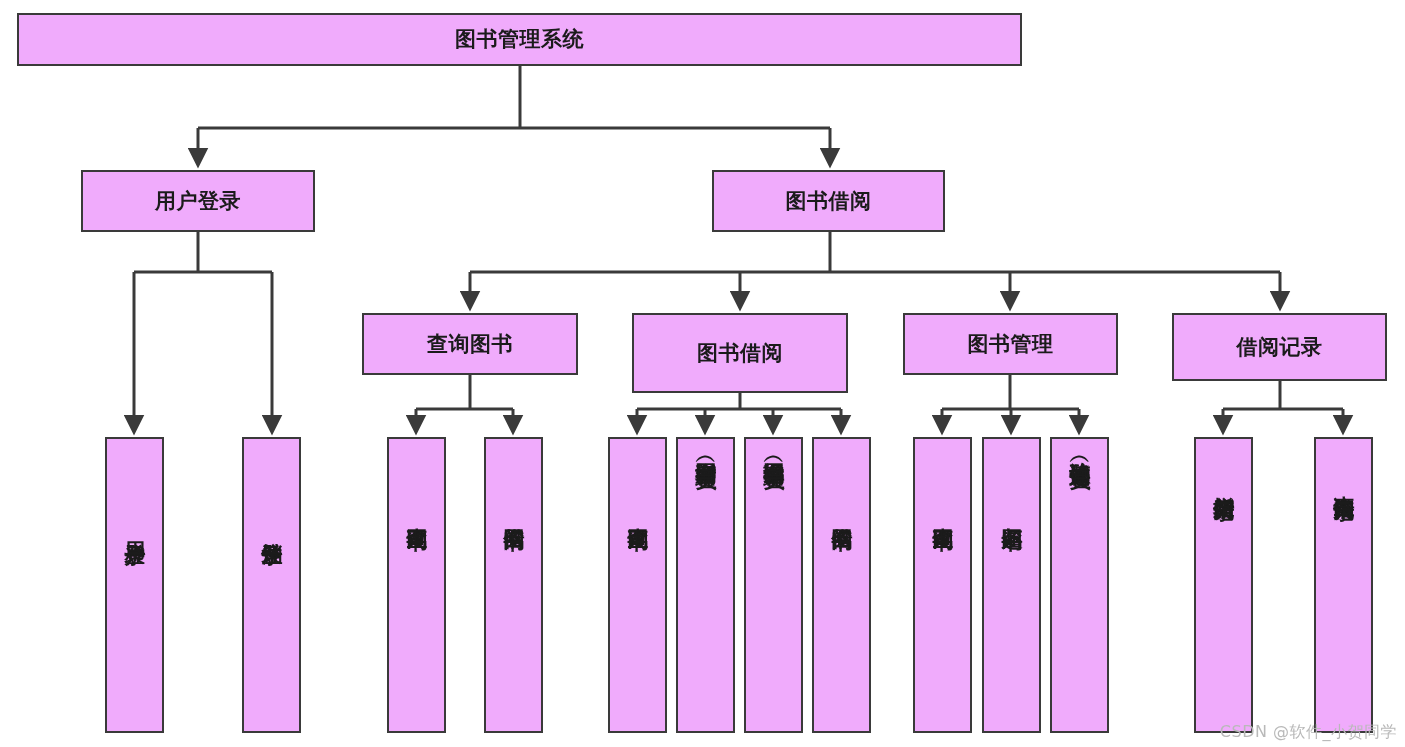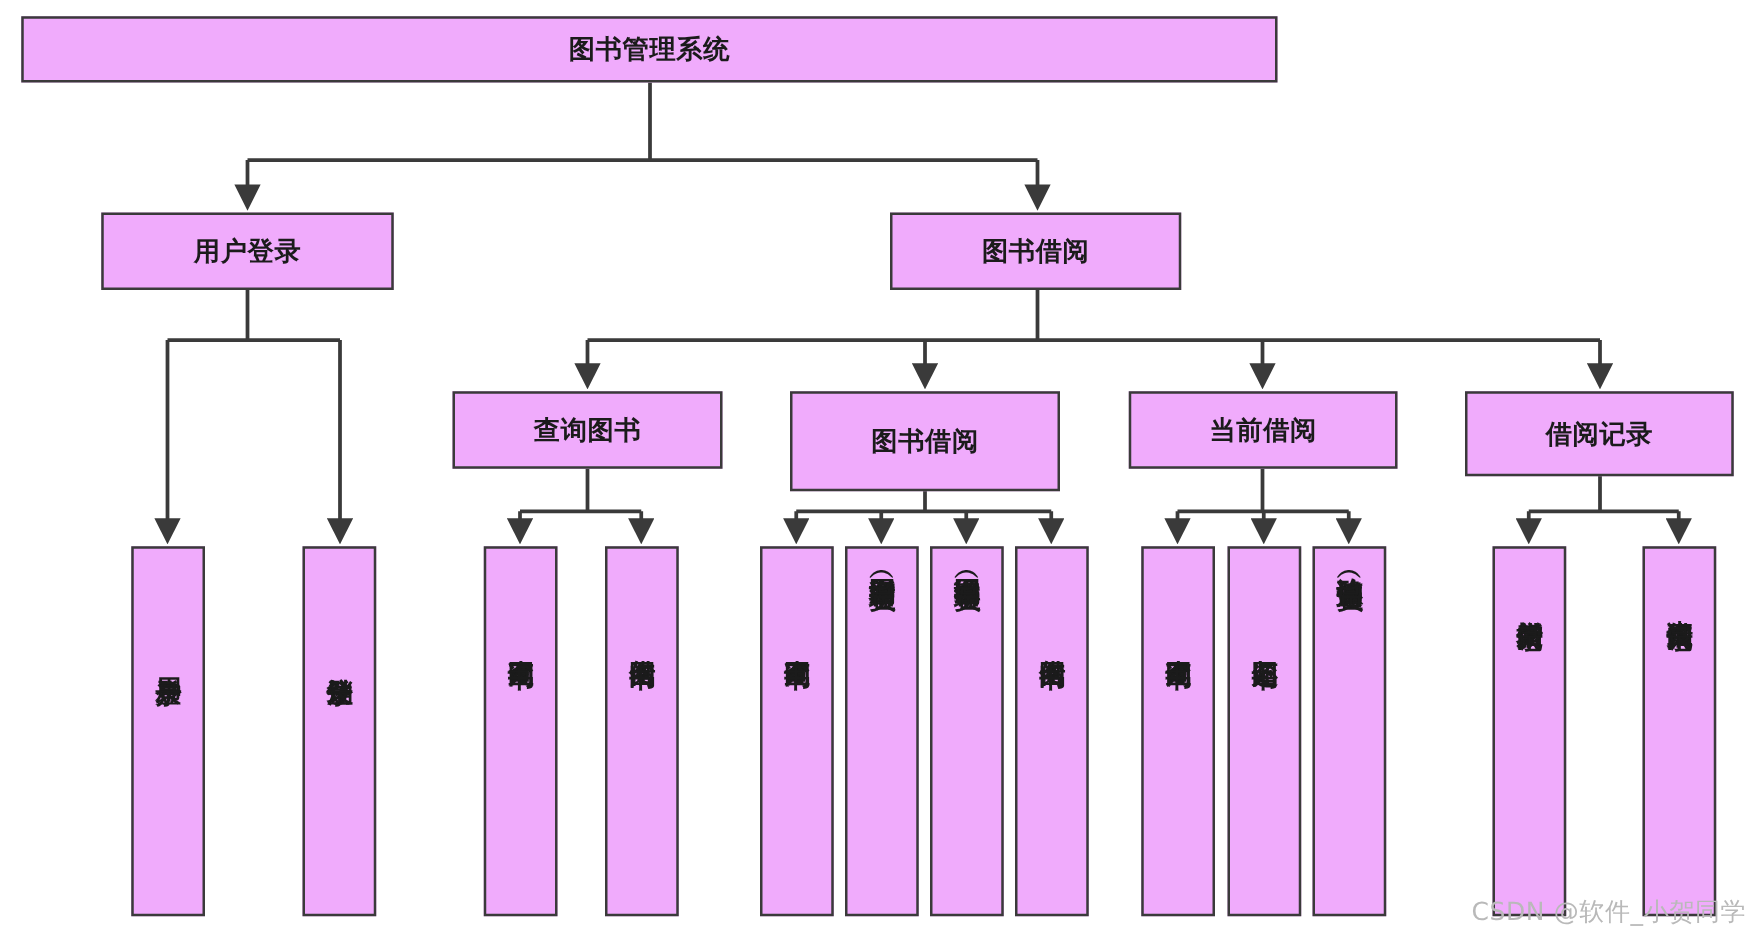--- a/index.html
+++ b/index.html
@@ -51,21 +51,21 @@
     font-size: 21px;
     color: #1b1b1b;
     line-height: 1.38;
     letter-spacing: 1px;
     white-space: nowrap;
   }
   .watermark {
     position: absolute;
     right: 8px;
     bottom: 4px;
-    font-size: 20px;
+    font-size: 16px;
     color: #b9b9b9;
     white-space: nowrap;
     letter-spacing: 0.5px;
   }
 </style>
 </head>
 <body>
 
 <div id="canvas">
 
@@ -130,21 +130,21 @@
     <span class="label">图书借阅</span>
   </div>
 
   <div class="node node-h" style="left:362px; top:313px; width:216px; height:62px;">
     <span class="label">查询图书</span>
   </div>
   <div class="node node-h" style="left:632px; top:313px; width:216px; height:80px;">
     <span class="label">图书借阅</span>
   </div>
   <div class="node node-h" style="left:903px; top:313px; width:215px; height:62px;">
-    <span class="label">当前借阅</span>
+    <span class="label">图书管理</span>
   </div>
   <div class="node node-h" style="left:1172px; top:313px; width:215px; height:68px;">
     <span class="label">借阅记录</span>
   </div>
 
   <div class="node node-v" style="left:105px; top:437px; width:59px; height:296px; padding-top:86px;">
     <span class="label">用户登录</span>
   </div>
   <div class="node node-v" style="left:242px; top:437px; width:59px; height:296px; padding-top:86px;">
     <span class="label">注销登录</span>

